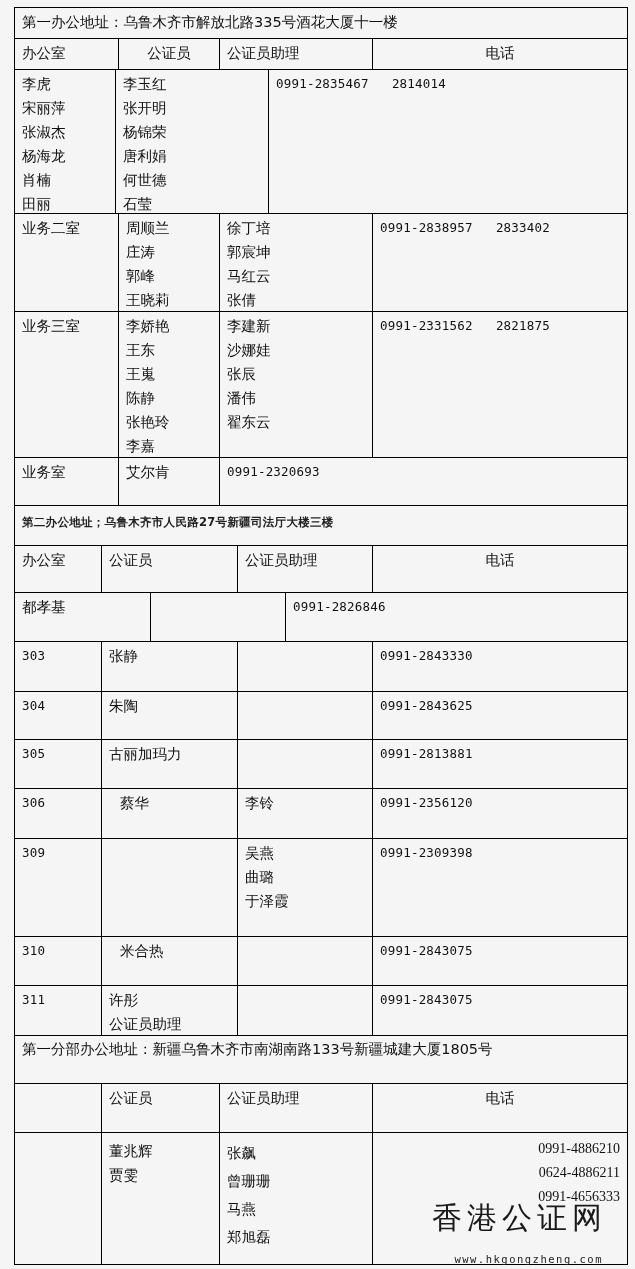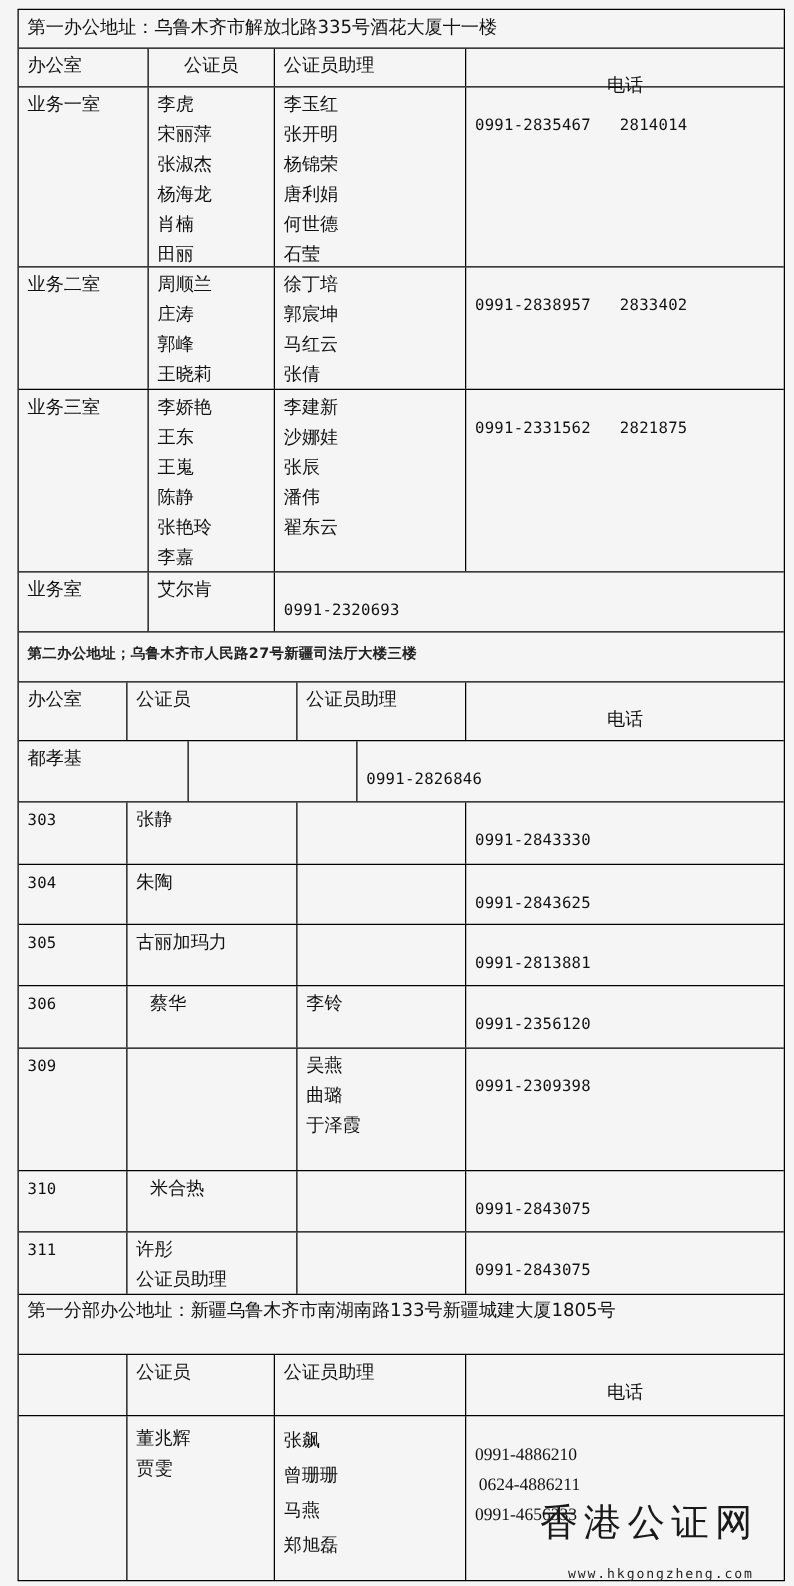--- a/index.html
+++ b/index.html
@@ -2,25 +2,25 @@
 <html><head>
 <meta charset="utf-8">
 <style>
   html, body { margin:0; padding:0; }
   body { width:635px; height:1269px; background:#f5f5f5; position:relative; overflow:hidden;
          font-family:"DejaVu Sans", sans-serif; color:#111; }
   .tbl { position:absolute; left:14px; top:7px; width:614px; border:1.5px solid #000; box-sizing:border-box; }
   .row { display:flex; border-bottom:1.5px solid #000; box-sizing:border-box; }
   .row:last-child { border-bottom:none; }
   .cell { box-sizing:border-box; border-right:1.5px solid #000; padding:2px 7px; font-size:14.5px; line-height:24px; }
-  .cell:last-child { border-right:none;margin-top:16px; }
+  .cell:last-child { border-right:none; }
   .full { width:100%; padding:3px 7px; font-size:14.5px; line-height:24px; }
   .small-addr { font-size:11.5px; font-weight:bold; letter-spacing:0.3px; color:#222; }
   .mono { font-family:"DejaVu Sans Mono", monospace; font-size:12.5px; letter-spacing:0.2px; }
-  .serif { font-family:"Liberation Serif", serif; font-size:14px; }
+  .serif { font-family:"Liberation Serif", serif; font-size:14px;text-align:right; }
   .center { text-align:center; }
   .name { display:block; }
   .indent { padding-left:18px; }
   .wm { position:absolute; right:28px; bottom:30px; font-size:30px; letter-spacing:5px; color:#1a1a1a; }
   .wm-url { position:absolute; right:32px; bottom:4px; font-family:"DejaVu Sans Mono", monospace; font-size:10.5px; letter-spacing:1.5px; color:#222; }
 </style>
 </head>
 <body>
 
 <div class="tbl">
@@ -29,21 +29,20 @@
     <div class="full" style="padding-top:2px">第一办公地址：乌鲁木齐市解放北路335号酒花大厦十一楼</div>
   </div>
   <div class="row" style="height:31px">
     <div class="cell" style="width:104px">办公室</div>
     <div class="cell center" style="width:101px">公证员</div>
     <div class="cell" style="width:153px">公证员助理</div>
     <div class="cell center" style="flex:1">电话</div>
   </div>
 
   <div class="row" style="height:144px">
-    <div class="cell" style="width:104px">业务一室</div>
     <div class="cell" style="width:101px">
       <span class="name">李虎</span>
       <span class="name">宋丽萍</span>
       <span class="name">张淑杰</span>
       <span class="name">杨海龙</span>
       <span class="name">肖楠</span>
       <span class="name">田丽</span>
     </div>
     <div class="cell" style="width:153px">
       <span class="name">李玉红</span>

